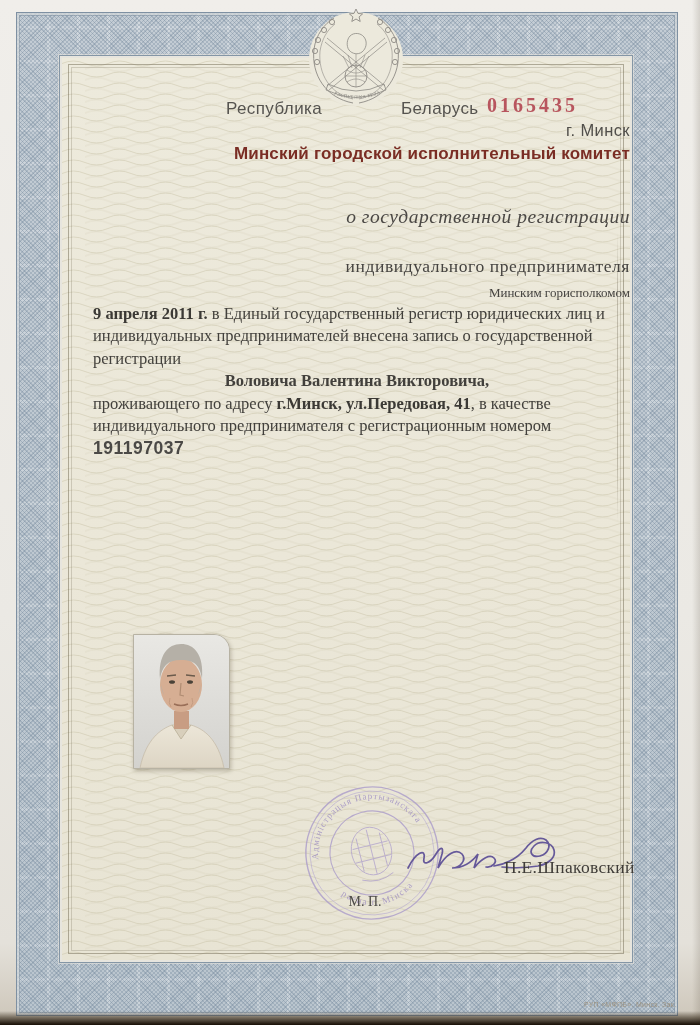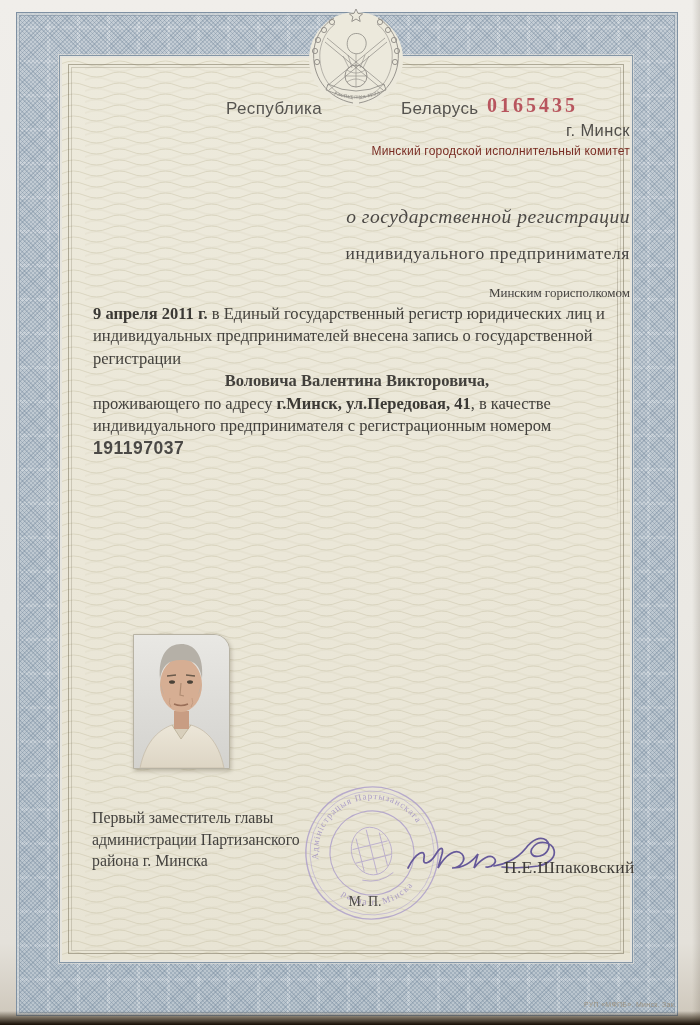--- a/index.html
+++ b/index.html
@@ -32,21 +32,21 @@
   .bottom-dark{position:absolute;left:0;right:0;bottom:0;height:14px;
     background:linear-gradient(180deg,rgba(52,40,24,0),rgba(52,40,24,.55) 45%,#1e150b 95%);}
   .right-shade{position:absolute;top:0;bottom:0;right:0;width:8px;background:linear-gradient(270deg,rgba(90,80,64,.18),rgba(90,80,64,0));}
 
   
   .abs{position:absolute;}
   .ctr{left:62px;width:568px;text-align:right;}
   .country{font-family:"Liberation Sans",sans-serif;font-size:17px;color:#55534f;letter-spacing:.4px;}
   .serial{font-family:"Liberation Serif",serif;font-weight:700;font-size:20px;color:#b8555e;letter-spacing:3px;}
   .city{font-family:"Liberation Sans",sans-serif;font-size:16.5px;color:#514f4b;letter-spacing:.4px;}
-  .authority{font-family:"Liberation Sans",sans-serif;font-weight:400;font-size:12px;color:#7a2d24;letter-spacing:.2px;}
+  .authority{font-family:"Liberation Sans",sans-serif;font-weight:700;font-size:17px;color:#7a2d24;letter-spacing:.2px;}
   .title{font-size:37px;font-weight:700;color:#474340;letter-spacing:4px;}
   .subtitle{font-style:italic;font-size:19.5px;color:#4b4845;letter-spacing:.5px;}
   .subject{font-size:17.5px;color:#454340;letter-spacing:.6px;}
   .registered-by{font-size:13px;color:#454340;}
   .body-text{left:93px;top:303px;width:528px;font-size:16.5px;line-height:22.4px;color:#42403c;text-align:left;}
   .body-text b{color:#3b3935;}
   .name-line{text-align:center;font-weight:700;}
   .reg-number{font-family:"Liberation Sans",sans-serif;font-weight:700;font-size:17.5px;color:#4b4946;letter-spacing:.5px;}
   .sig-block{left:92px;top:807px;width:270px;font-size:15.8px;line-height:21.6px;color:#44423f;}
   .signer{left:504px;top:857px;font-size:17.5px;color:#3f3c38;letter-spacing:.3px;}
@@ -126,21 +126,21 @@
   <span class="abs country" style="left:401px;top:99px;">Беларусь</span>
   <span class="abs serial" style="left:487px;top:94px;text-align:right;">0165435</span>
 
   <div class="abs ctr city" style="top:121px;">г. Минск</div>
 
   <div class="abs ctr authority" style="top:144px;">Минский городской исполнительный комитет</div>
 
 
   <div class="abs ctr subtitle" style="top:206px;">о государственной регистрации</div>
 
-  <div class="abs ctr subject" style="top:243px;">индивидуального предпринимателя</div>
+  <div class="abs ctr subject" style="top:256px;">индивидуального предпринимателя</div>
 
   <div class="abs ctr registered-by" style="top:285px;">Минским горисполкомом</div>
 
   <div class="abs body-text">
     <b>9 апреля 2011 г.</b>
     <span>в Единый государственный регистр юридических лиц и индивидуальных предпринимателей внесена запись о государственной регистрации</span>
     <div class="name-line">Воловича Валентина Викторовича,</div>
     <span>проживающего по адресу</span>
     <b>г.Минск, ул.Передовая, 41</b><span>, в качестве индивидуального предпринимателя с регистрационным номером</span>
     <div class="reg-number">191197037</div>
@@ -169,25 +169,20 @@
         <path d="M33 41 L42 40 M52 40 L61 41"></path>
       </g>
       <ellipse cx="38" cy="47" rx="3" ry="1.8" fill="#4a4238"></ellipse>
       <ellipse cx="56" cy="47" rx="3" ry="1.8" fill="#4a4238"></ellipse>
       <path d="M47 48 L46 60 L50 61" fill="none" stroke="#b08c72" stroke-width="1.2"></path>
       <path d="M40 69 Q 47 72 54 69" fill="none" stroke="#9a6f58" stroke-width="1.4"></path>
       <path d="M36 63 Q 34 68 37 72 M58 63 Q 60 68 57 72" fill="none" stroke="#c29a7f" stroke-width="0.9"></path>
     </svg>
   </div>
 
-  <div class="abs sig-block">
-    <div>Первый заместитель главы</div>
-    <div>администрации Партизанского</div>
-    <div>района г. Минска</div>
-  </div>
 
   <svg class="stamp" width="160" height="150" viewBox="0 0 160 150">
     <g transform="rotate(-14 78 74)">
       <circle cx="78" cy="74" r="66" fill="none" stroke="#ab9cca" stroke-width="1.4"></circle>
       <circle cx="78" cy="74" r="62" fill="none" stroke="#b6a8d2" stroke-width="0.7"></circle>
       <circle cx="78" cy="74" r="42" fill="none" stroke="#ab9cca" stroke-width="1.1"></circle>
       <g fill="none" stroke="#b0a2cc" stroke-width="0.9">
         <ellipse cx="78" cy="72" rx="20" ry="24"></ellipse>
         <path d="M78 50 L78 96 M66 56 L66 90 M90 56 L90 90 M60 66 L96 66 M60 80 L96 80"></path>
         <path d="M62 98 Q 78 106 94 98"></path>

